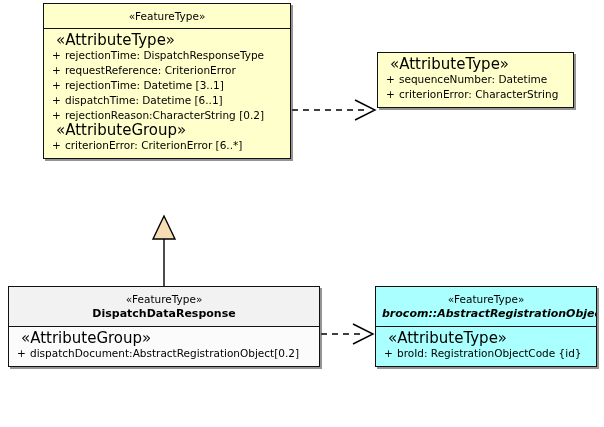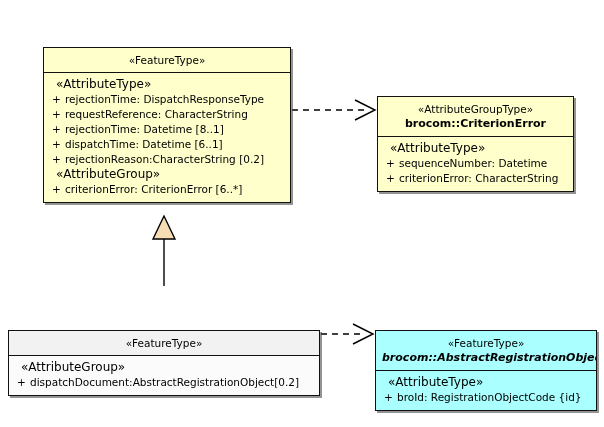--- a/index.html
+++ b/index.html
@@ -32,21 +32,20 @@
     pointer-events: none;
   }
 
   
   .uml-class {
     position: absolute;
     box-sizing: border-box;
     border: 1.6px solid #111111;
     box-shadow: 2px 2px 0 0 rgba(60,60,60,0.55);
     overflow: hidden;
-    margin-top: 44px;
   }
   .uml-header {
     box-sizing: border-box;
     padding: 5px 6px 5px 6px;
     text-align: center;
     border-bottom: 1.6px solid #111111;
   }
   .stereotype {
     font-size: 10.5px;
     line-height: 14px;
@@ -59,21 +58,21 @@
     white-space: nowrap;
   }
   .class-name.abstract {
     font-style: italic;
   }
   .uml-body {
     box-sizing: border-box;
     padding: 4px 4px 5px 4px;
   }
   .compartment-label {
-    font-size: 12px;
+    font-size: 15px;
     line-height: 15px;
     padding-left: 8px;
     white-space: nowrap;
   }
   .attr-row {
     display: flex;
     align-items: baseline;
     font-size: 10.5px;
     line-height: 15px;
     white-space: nowrap;
@@ -136,25 +135,25 @@
     <div class="uml-body">
 
       <div class="compartment-label">«AttributeType»</div>
 
       <div class="attr-row">
         <span class="attr-vis">+</span>
         <span class="attr-text">rejectionTime: DispatchResponseType</span>
       </div>
       <div class="attr-row">
         <span class="attr-vis">+</span>
-        <span class="attr-text">requestReference: CharacterString</span>
-      </div>
-      <div class="attr-row">
-        <span class="attr-vis">+</span>
-        <span class="attr-text">rejectionTime: Datetime [8..1]</span>
+        <span class="attr-text">requestReference: CriterionError</span>
+      </div>
+      <div class="attr-row">
+        <span class="attr-vis">+</span>
+        <span class="attr-text">rejectionTime: Datetime [3..1]</span>
       </div>
       <div class="attr-row">
         <span class="attr-vis">+</span>
         <span class="attr-text">dispatchTime: Datetime [6..1]</span>
       </div>
       <div class="attr-row">
         <span class="attr-vis">+</span>
         <span class="attr-text">rejectionReason:CharacterString [0.2]</span>
       </div>
 
@@ -162,40 +161,37 @@
 
       <div class="attr-row">
         <span class="attr-vis">+</span>
         <span class="attr-text">criterionError: CriterionError [6..*]</span>
       </div>
 
     </div>
   </div>
 
   <div class="uml-class skin-yellow" id="box-criterion-error">
-    <div class="uml-header">
-      <div class="stereotype">«AttributeGroupType»</div>
-      <div class="class-name">brocom::CriterionError</div>
-    </div>
     <div class="uml-body">
       <div class="compartment-label">«AttributeType»</div>
       <div class="attr-row">
         <span class="attr-vis">+</span>
         <span class="attr-text">sequenceNumber: Datetime</span>
       </div>
       <div class="attr-row">
         <span class="attr-vis">+</span>
         <span class="attr-text">criterionError: CharacterString</span>
       </div>
     </div>
   </div>
 
   <div class="uml-class skin-white" id="box-dispatch-data-resp">
     <div class="uml-header">
       <div class="stereotype">«FeatureType»</div>
+      <div class="class-name">DispatchDataResponse</div>
     </div>
     <div class="uml-body">
       <div class="compartment-label">«AttributeGroup»</div>
       <div class="attr-row">
         <span class="attr-vis">+</span>
         <span class="attr-text">dispatchDocument:AbstractRegistrationObject[0.2]</span>
       </div>
     </div>
   </div>
 

